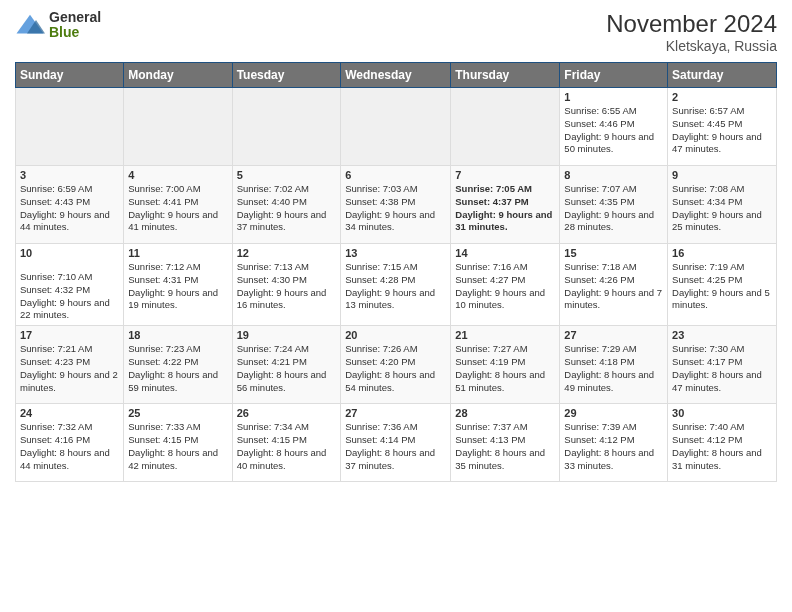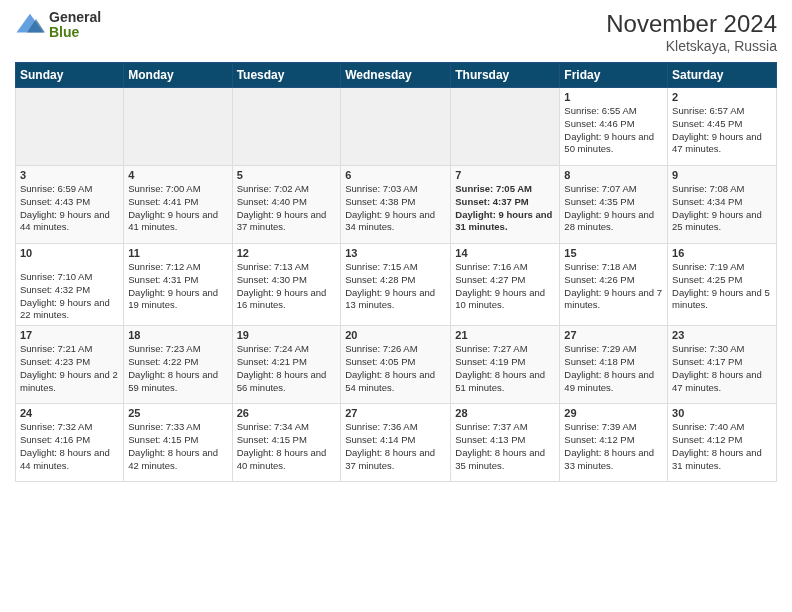--- a/index.html
+++ b/index.html
@@ -16,21 +16,21 @@
       padding: 10px 15px;
     }
     .header {
       display: flex;
       justify-content: space-between;
       align-items: flex-start;
       margin-bottom: 8px;
     }
     .logo {
       display: flex;
-      align-items: flex-start;
+      align-items: flex-end;
       gap: 4px;
     }
     .logo-text {
       display: flex;
       flex-direction: column;
       line-height: 1.1;
     }
     .logo-general {
       font-size: 14px;
       font-weight: bold;
@@ -55,21 +55,21 @@
     }
     .location {
       font-size: 14px;
       color: #555;
     }
     .calendar {
       width: 100%;
       border-collapse: collapse;
     }
     .calendar th {
-      background: #0c4a6e;
+      background: #737373;
       color: #fff;
       padding: 5px 4px;
       font-size: 12px;
       text-align: left;
       border: 1px solid #1e5080;
     }
     .calendar td {
       border: 1px solid #ddd;
       vertical-align: top;
       padding: 3px 4px;
@@ -253,21 +253,21 @@
           </td>
           <td>
             <span class="day-num">19</span>
             <div class="cell-content" style="white-space: pre-line;">Sunrise: 7:24 AM
 Sunset: 4:21 PM
 Daylight: 8 hours and 56 minutes.</div>
           </td>
           <td>
             <span class="day-num">20</span>
             <div class="cell-content" style="white-space: pre-line;">Sunrise: 7:26 AM
-Sunset: 4:05 PM
+Sunset: 4:20 PM
 Daylight: 8 hours and 54 minutes.</div>
           </td>
           <td>
             <span class="day-num">21</span>
             <div class="cell-content" style="white-space: pre-line;">Sunrise: 7:27 AM
 Sunset: 4:19 PM
 Daylight: 8 hours and 51 minutes.</div>
           </td>
           <td>
             <span class="day-num">27</span>

